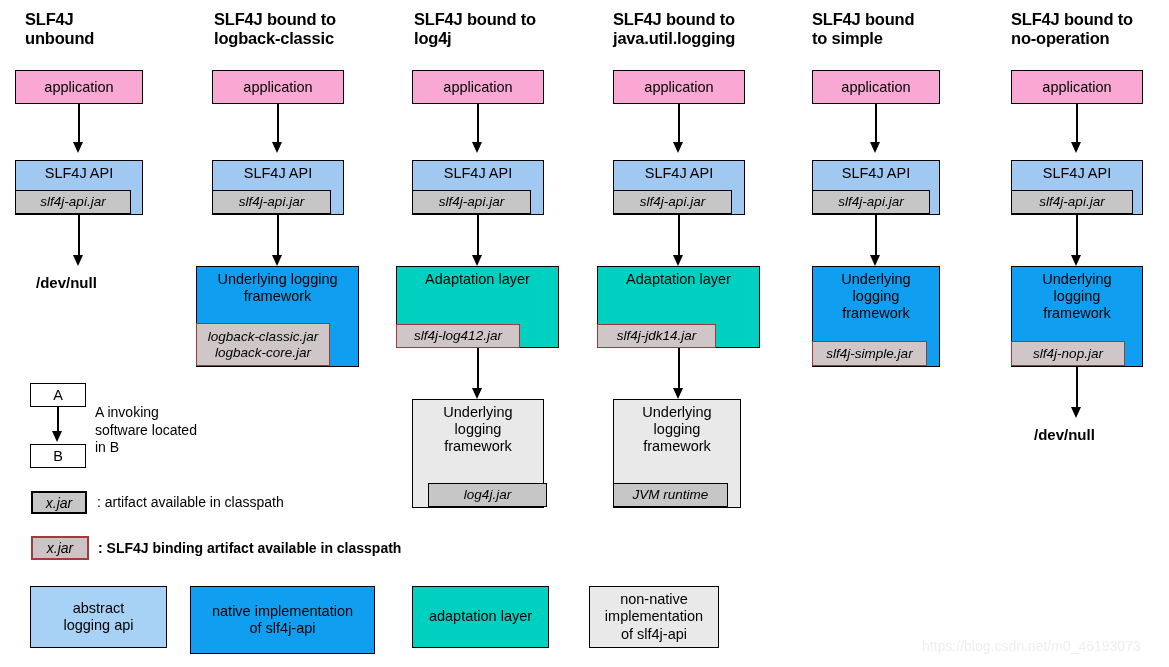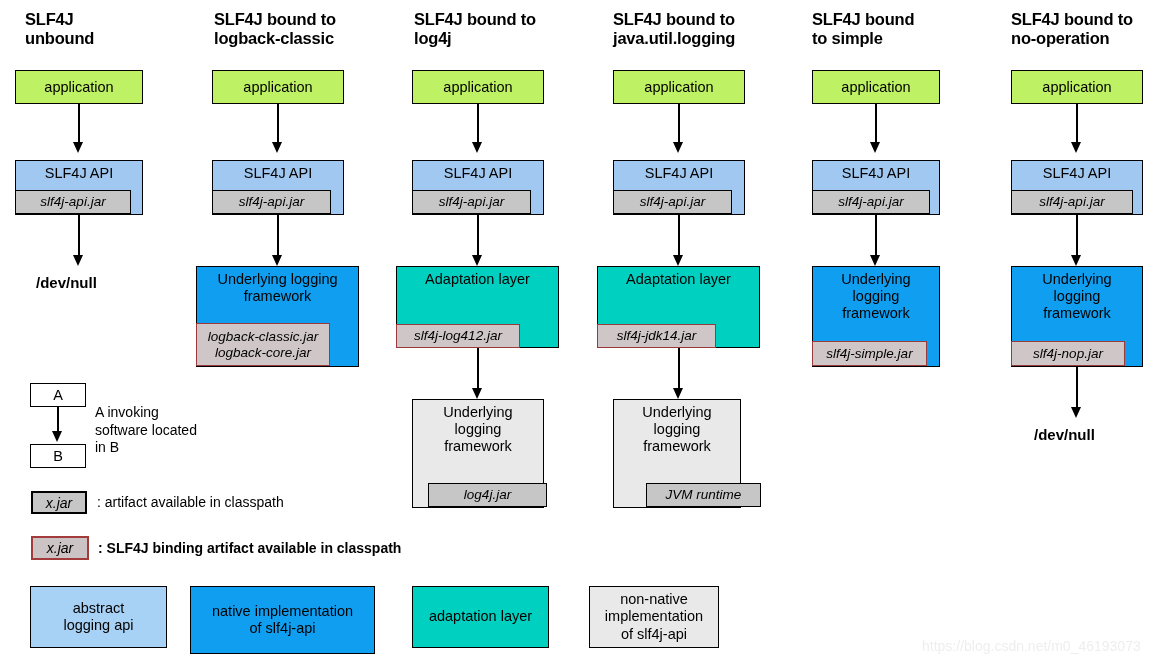--- a/index.html
+++ b/index.html
@@ -50,21 +50,21 @@
     color: #000;
   }
   .node.single .title {
     padding-top: 0;
     display: flex;
     align-items: center;
     justify-content: center;
     height: 100%;
   }
 
-  .node.green  { background: #bef264; }
+  .node.green  { background: #f9a8d4; }
   .node.api    { background: #a0c8f0; }
   .node.native { background: #109ff0; }
   .node.adapt  { background: #00d0c0; }
   .node.plain  { background: #e9e9e9; }
 
   
   .jar {
     position: absolute;
     box-sizing: border-box;
     background: #c6c6c6;
@@ -284,21 +284,21 @@
   <div class="jar binding" style="left:597px; top:324px; width:119px; height:24px;">slf4j-jdk14.jar</div>
   <div class="arrow" style="left:678px; top:348px; height:52px;">
     <div class="shaft" style="height:42px;"></div>
     <div class="head" style="top:40px;"></div>
   </div>
   <div class="node plain" style="left:613px; top:399px; width:128px; height:109px;">
     <div class="title">Underlying
 logging
 framework</div>
   </div>
-  <div class="jar" style="left:646px; top:483px; width:115px; height:24px;">JVM runtime</div>
+  <div class="jar" style="left:613px; top:483px; width:115px; height:24px;">JVM runtime</div>
 
   <div class="node green single" style="left:812px; top:70px; width:128px; height:34px;">
     <div class="title">application</div>
   </div>
   <div class="arrow" style="left:875px; top:104px; height:50px;">
     <div class="shaft" style="height:40px;"></div>
     <div class="head" style="top:38px;"></div>
   </div>
   <div class="node api" style="left:812px; top:160px; width:128px; height:55px;">
     <div class="title">SLF4J API</div>

